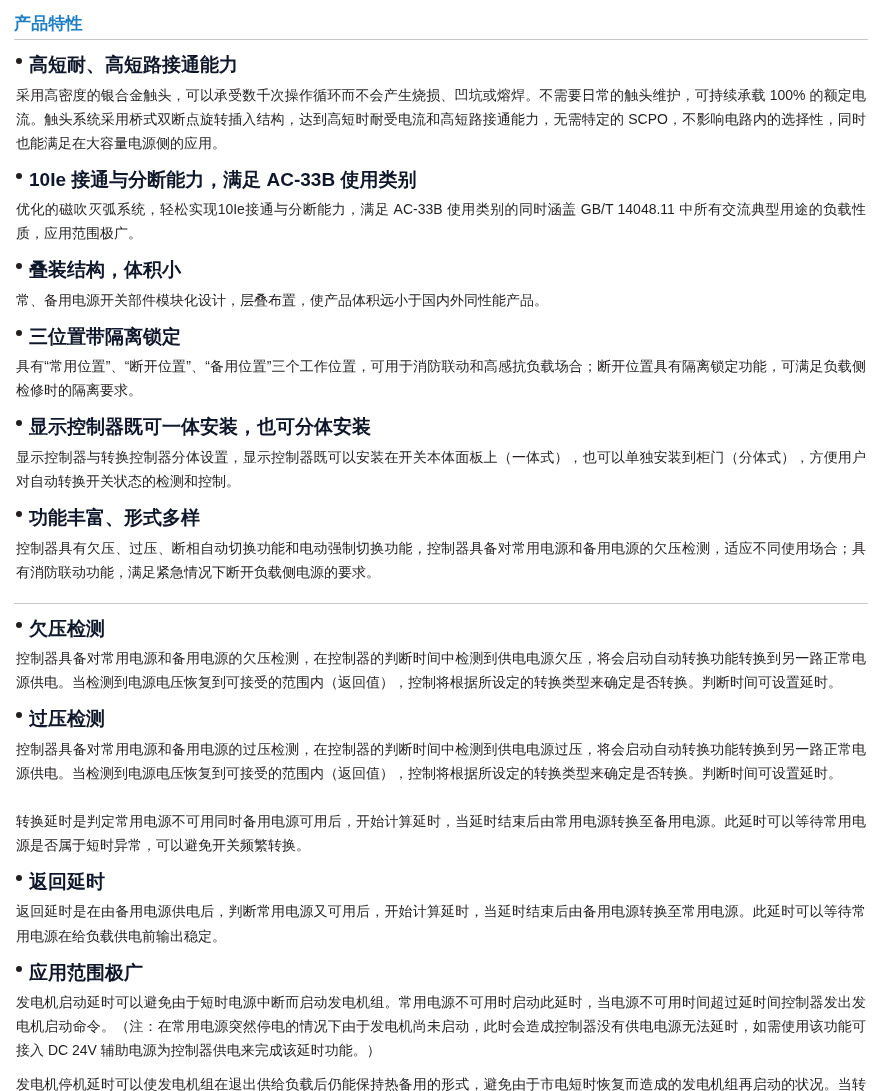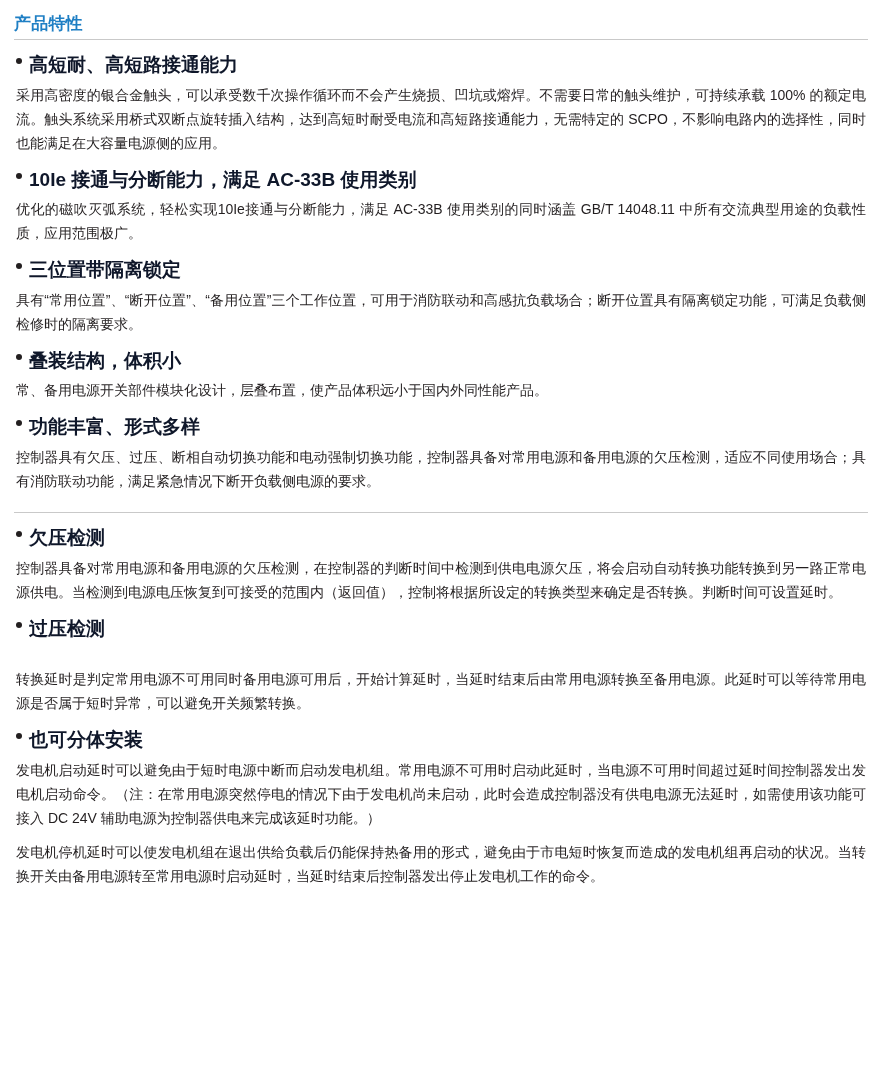--- a/index.html
+++ b/index.html
@@ -88,33 +88,40 @@
       <div class="item-head">
         <span class="bullet"></span>
         <span class="item-title">10Ie 接通与分断能力，满足 AC-33B 使用类别</span>
       </div>
       <div class="item-body">优化的磁吹灭弧系统，轻松实现10Ie接通与分断能力，满足 AC-33B 使用类别的同时涵盖 GB/T 14048.11 中所有交流典型用途的负载性质，应用范围极广。</div>
     </div>
 
     <div class="block">
       <div class="item-head">
         <span class="bullet"></span>
+        <span class="item-title">叠装结构，体积小</span>
+      </div>
+      <div class="item-body">常、备用电源开关部件模块化设计，层叠布置，使产品体积远小于国内外同性能产品。</div>
+    </div>
+
+    <div class="block">
+      <div class="item-head">
+        <span class="bullet"></span>
         <span class="item-title">三位置带隔离锁定</span>
       </div>
       <div class="item-body">具有“常用位置”、“断开位置”、“备用位置”三个工作位置，可用于消防联动和高感抗负载场合；断开位置具有隔离锁定功能，可满足负载侧检修时的隔离要求。</div>
     </div>
 
     <div class="block">
       <div class="item-head">
         <span class="bullet"></span>
-        <span class="item-title">叠装结构，体积小</span>
+        <span class="item-title">显示控制器既可一体安装，也可分体安装</span>
       </div>
-      <div class="item-body">常、备用电源开关部件模块化设计，层叠布置，使产品体积远小于国内外同性能产品。</div>
+      <div class="item-body">显示控制器与转换控制器分体设置，显示控制器既可以安装在开关本体面板上（一体式），也可以单独安装到柜门（分体式），方便用户对自动转换开关状态的检测和控制。</div>
     </div>
-
 
     <div class="block">
       <div class="item-head">
         <span class="bullet"></span>
         <span class="item-title">功能丰富、形式多样</span>
       </div>
       <div class="item-body">控制器具有欠压、过压、断相自动切换功能和电动强制切换功能，控制器具备对常用电源和备用电源的欠压检测，适应不同使用场合；具有消防联动功能，满足紧急情况下断开负载侧电源的要求。</div>
     </div>
   </div>
 
@@ -129,33 +136,41 @@
         <span class="item-title">欠压检测</span>
       </div>
       <div class="item-body">控制器具备对常用电源和备用电源的欠压检测，在控制器的判断时间中检测到供电电源欠压，将会启动自动转换功能转换到另一路正常电源供电。当检测到电源电压恢复到可接受的范围内（返回值），控制将根据所设定的转换类型来确定是否转换。判断时间可设置延时。</div>
     </div>
 
     <div class="block">
       <div class="item-head">
         <span class="bullet"></span>
         <span class="item-title">过压检测</span>
       </div>
+      <div class="item-body">控制器具备对常用电源和备用电源的过压检测，在控制器的判断时间中检测到供电电源过压，将会启动自动转换功能转换到另一路正常电源供电。当检测到电源电压恢复到可接受的范围内（返回值），控制将根据所设定的转换类型来确定是否转换。判断时间可设置延时。</div>
     </div>
 
     <div class="gap-mid"></div>
 
     <div class="block">
       <div class="item-body">转换延时是判定常用电源不可用同时备用电源可用后，开始计算延时，当延时结束后由常用电源转换至备用电源。此延时可以等待常用电源是否属于短时异常，可以避免开关频繁转换。</div>
     </div>
 
+    <div class="block">
+      <div class="item-head">
+        <span class="bullet"></span>
+        <span class="item-title">返回延时</span>
+      </div>
+      <div class="item-body">返回延时是在由备用电源供电后，判断常用电源又可用后，开始计算延时，当延时结束后由备用电源转换至常用电源。此延时可以等待常用电源在给负载供电前输出稳定。</div>
+    </div>
 
     <div class="block">
       <div class="item-head">
         <span class="bullet"></span>
-        <span class="item-title">也可分体安装</span>
+        <span class="item-title">应用范围极广</span>
       </div>
       <div class="item-body">发电机启动延时可以避免由于短时电源中断而启动发电机组。常用电源不可用时启动此延时，当电源不可用时间超过延时间控制器发出发电机启动命令。（注：在常用电源突然停电的情况下由于发电机尚未启动，此时会造成控制器没有供电电源无法延时，如需使用该功能可接入 DC 24V 辅助电源为控制器供电来完成该延时功能。）</div>
     </div>
 
     <div class="block">
       <div class="item-body">发电机停机延时可以使发电机组在退出供给负载后仍能保持热备用的形式，避免由于市电短时恢复而造成的发电机组再启动的状况。当转换开关由备用电源转至常用电源时启动延时，当延时结束后控制器发出停止发电机工作的命令。</div>
     </div>
   </div>
 
 </div>

